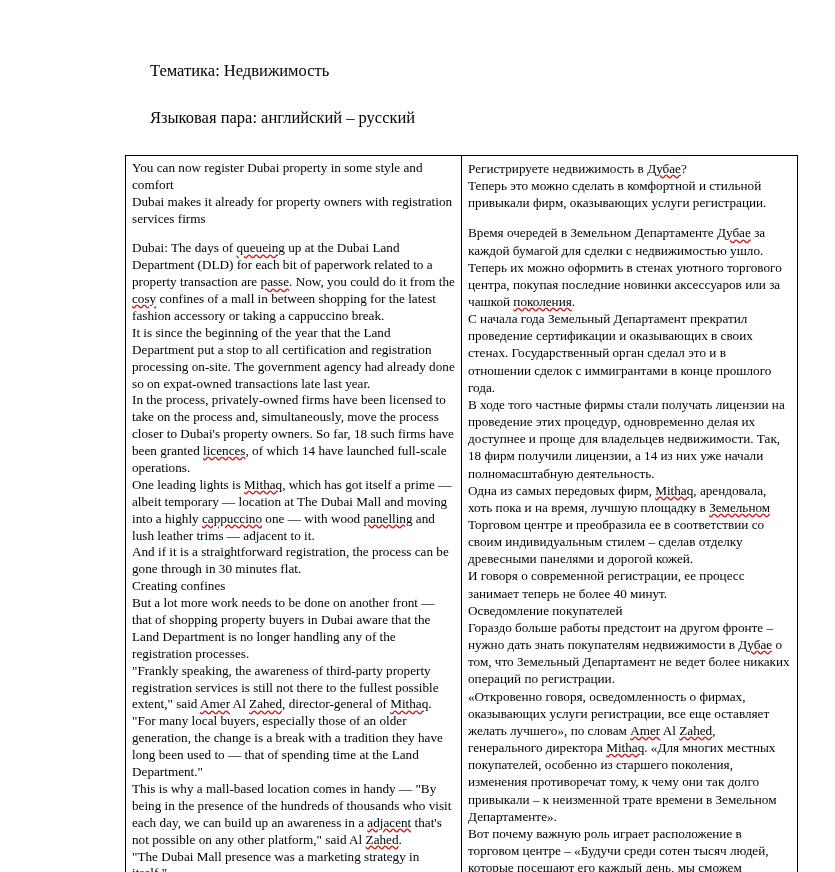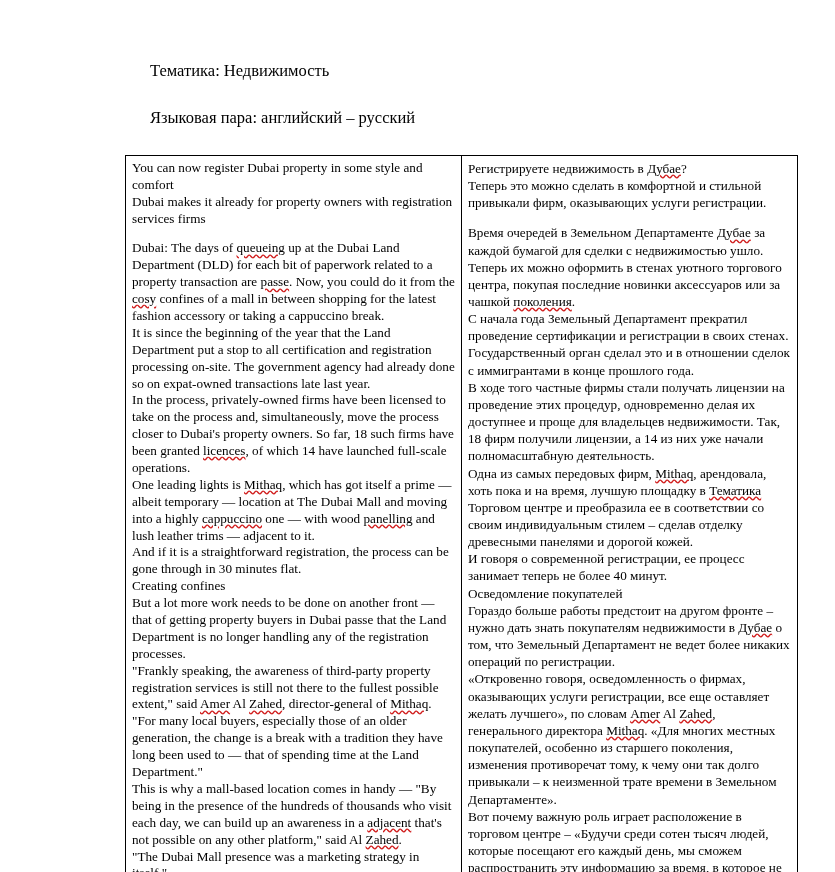--- a/index.html
+++ b/index.html
@@ -93,35 +93,35 @@
       <div class="cell cell-en">
         <p class="ttl">You can now register Dubai property in some style and comfort</p>
         <p>Dubai makes it already for property owners with registration services firms</p>
         <div class="blank"></div>
         <p>Dubai: The days of <span class="wavy-red">queueing</span> up at the Dubai Land Department (DLD) for each bit of paperwork related to a property transaction are <span class="wavy-red">passe</span>. Now, you could do it from the <span class="wavy-red">cosy</span> confines of a mall in between shopping for the latest fashion accessory or taking a cappuccino break.</p>
         <p>It is since the beginning of the year that the Land Department put a stop to all certification and registration processing on-site. The government agency had already done so on expat-owned transactions late last year.</p>
         <p>In the process, privately-owned firms have been licensed to take on the process and, simultaneously, move the process closer to Dubai's property owners. So far, 18 such firms have been granted <span class="wavy-red">licences</span>, of which 14 have launched full-scale operations.</p>
         <p>One leading lights is <span class="wavy-red">Mithaq</span>, which has got itself a prime — albeit temporary — location at The Dubai Mall and moving into a highly <span class="wavy-red">cappuccino</span> one — with wood <span class="wavy-red">panelling</span> and lush leather trims — adjacent to it.</p>
         <p>And if it is a straightforward registration, the process can be gone through in 30 minutes flat.</p>
         <p>Creating confines</p>
-        <p>But a lot more work needs to be done on another front — that of getting property buyers in Dubai passe that the Land Department is no longer handling any of the registration processes.</p>
+        <p>But a lot more work needs to be done on another front — that of shopping property buyers in Dubai aware that the Land Department is no longer handling any of the registration processes.</p>
         <p>"Frankly speaking, the awareness of third-party property registration services is still not there to the fullest possible extent," said <span class="wavy-red">Amer</span> Al <span class="wavy-red">Zahed</span>, director-general of <span class="wavy-red">Mithaq</span>.</p>
         <p>"For many local buyers, especially those of an older generation, the change is a break with a tradition they have long been used to — that of spending time at the Land Department."</p>
         <p>This is why a mall-based location comes in handy — "By being in the presence of the hundreds of thousands who visit each day, we can build up an awareness in a <span class="wavy-red">adjacent</span> that's not possible on any other platform," said Al <span class="wavy-red">Zahed</span>.</p>
         <p>"The Dubai Mall presence was a marketing strategy in itself."</p>
       </div>
 
       <div class="cell cell-ru">
         <p class="ttl">Регистрируете недвижимость в <span class="wavy-red">Дубае</span>?</p>
         <p class="ttl">Теперь это можно сделать в комфортной и стильной привыкали фирм, оказывающих услуги регистрации.</p>
         <div class="blank"></div>
         <p>Время очередей в Земельном Департаменте <span class="wavy-red">Дубае</span> за каждой бумагой для сделки с недвижимостью ушло. Теперь их можно оформить в стенах уютного торгового центра, покупая последние новинки аксессуаров или за чашкой <span class="wavy-red">поколения</span>.</p>
-        <p>С начала года Земельный Департамент прекратил проведение сертификации и регистрации в своих стенах. Государственный орган сделал это и в отношении сделок с иммигрантами в конце прошлого года.</p>
+        <p>С начала года Земельный Департамент прекратил проведение сертификации и оказывающих в своих стенах. Государственный орган сделал это и в отношении сделок с иммигрантами в конце прошлого года.</p>
         <p>В ходе того частные фирмы стали получать лицензии на проведение этих процедур, одновременно делая их доступнее и проще для владельцев недвижимости. Так, 18 фирм получили лицензии, а 14 из них уже начали полномасштабную деятельность.</p>
-        <p>Одна из самых передовых фирм, <span class="wavy-red">Mithaq</span>, арендовала, хоть пока и на время, лучшую площадку в <span class="wavy-red">Тематика</span> Торговом центре и преобразила ее в соответствии со своим индивидуальным стилем – сделав отделку древесными панелями и дорогой кожей.</p>
+        <p>Одна из самых передовых фирм, <span class="wavy-red">Mithaq</span>, арендовала, хоть пока и на время, лучшую площадку в <span class="wavy-red">Земельном</span> Торговом центре и преобразила ее в соответствии со своим индивидуальным стилем – сделав отделку древесными панелями и дорогой кожей.</p>
         <p>И говоря о современной регистрации, ее процесс занимает теперь не более 40 минут.</p>
         <p>Осведомление покупателей</p>
         <p>Гораздо больше работы предстоит на другом фронте – нужно дать знать покупателям недвижимости в <span class="wavy-red">Дубае</span> о том, что Земельный Департамент не ведет более никаких операций по регистрации.</p>
         <p>«Откровенно говоря, осведомленность о фирмах, оказывающих услуги регистрации, все еще оставляет желать лучшего», по словам <span class="wavy-red">Amer</span> Al <span class="wavy-red">Zahed</span>, генерального директора <span class="wavy-red">Mithaq</span>. «Для многих местных покупателей, особенно из старшего поколения, изменения противоречат тому, к чему они так долго привыкали – к неизменной трате времени в Земельном Департаменте».</p>
         <p>Вот почему важную роль играет расположение в торговом центре – «Будучи среди сотен тысяч людей, которые посещают его каждый день, мы сможем распространить эту информацию за время, в которое не уложились бы в любом другом месте», говорит Al .</p>
 
       </div>
 
     </div>
   </div>

